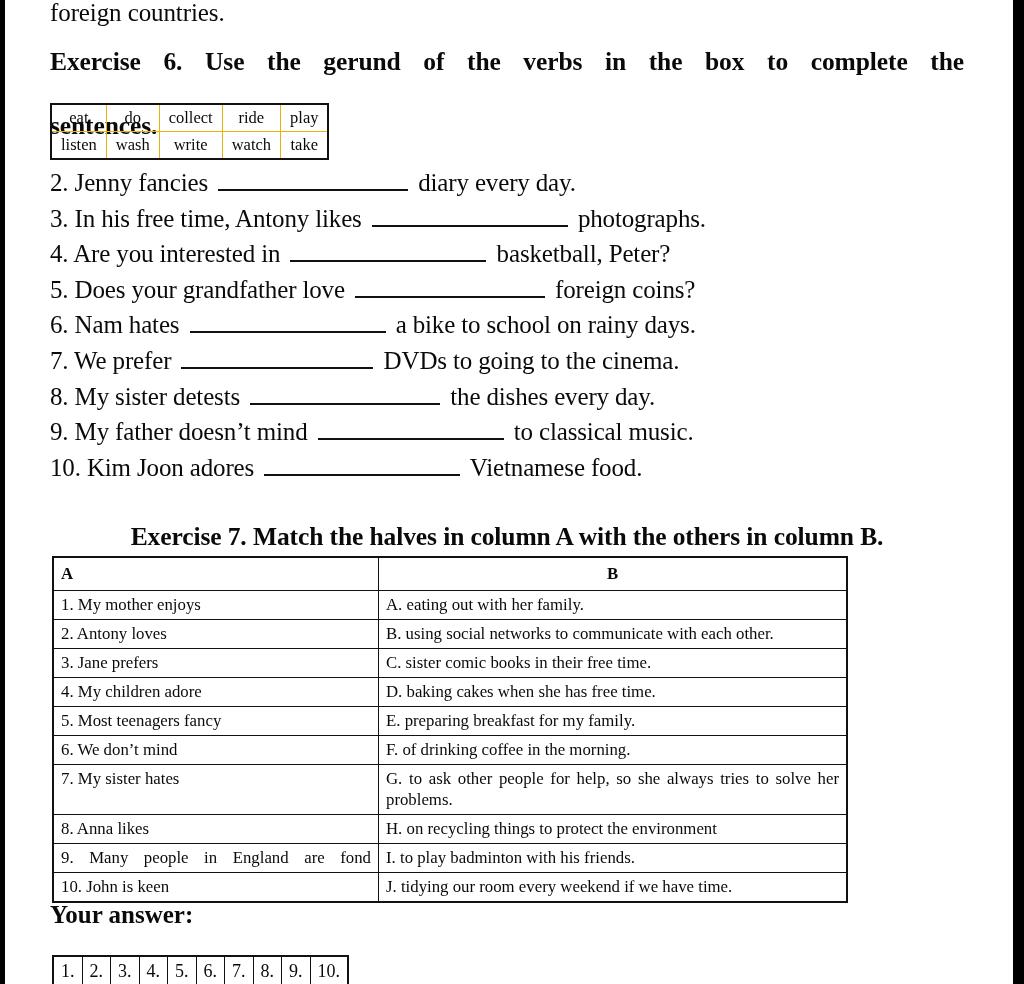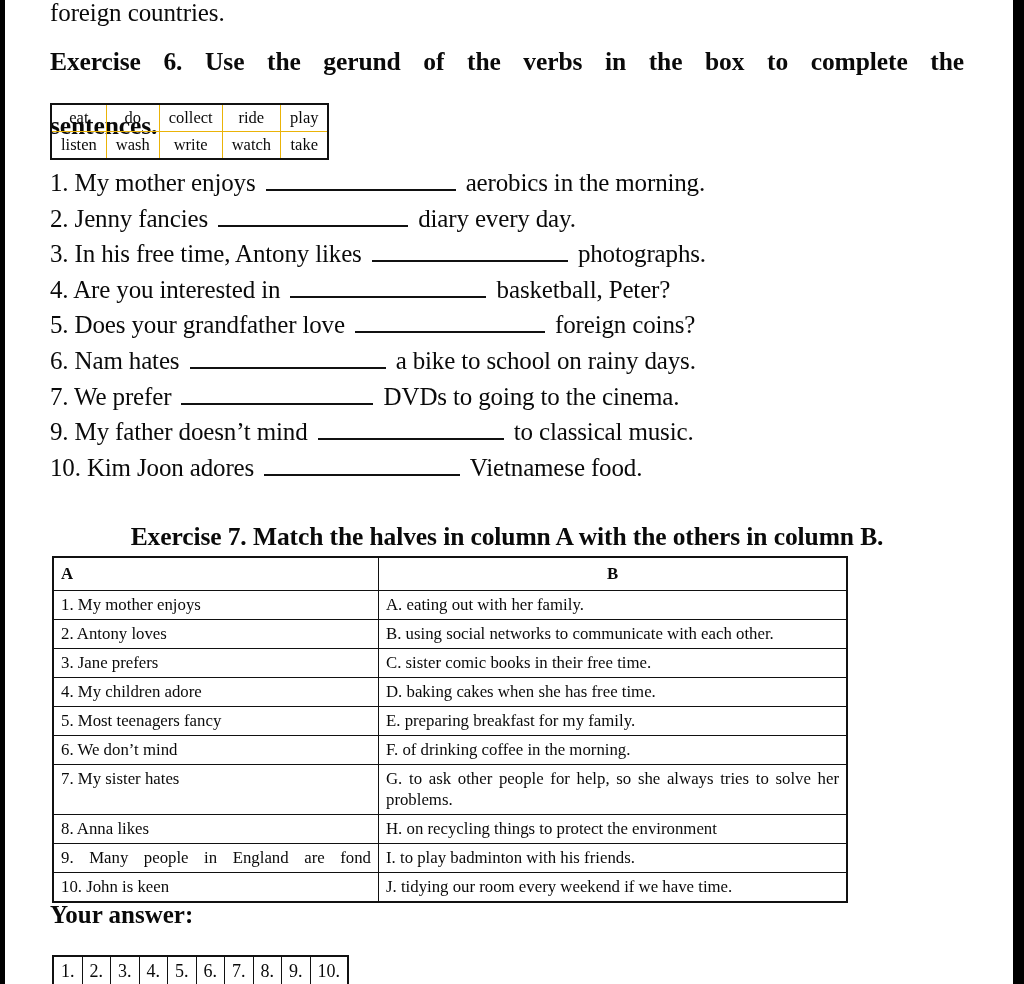--- a/index.html
+++ b/index.html
@@ -209,27 +209,27 @@
           <td>listen</td>
           <td>wash</td>
           <td>write</td>
           <td>watch</td>
           <td>take</td>
         </tr>
       </tbody>
     </table>
 
     <div id="sentences">
-        <div class="sentence"><span>1.</span><span> My mother enjoys </span><span class="blank" style="width: 190px;"></span><span> aerobics in the morning.</span></div>
         <div class="sentence"><span>2.</span><span> Jenny fancies </span><span class="blank" style="width: 190px;"></span><span> diary every day.</span></div>
         <div class="sentence"><span>3.</span><span> In his free time, Antony likes </span><span class="blank" style="width: 196px;"></span><span> photographs.</span></div>
         <div class="sentence"><span>4.</span><span> Are you interested in </span><span class="blank" style="width: 196px;"></span><span> basketball, Peter?</span></div>
         <div class="sentence"><span>5.</span><span> Does your grandfather love </span><span class="blank" style="width: 190px;"></span><span> foreign coins?</span></div>
         <div class="sentence"><span>6.</span><span> Nam hates </span><span class="blank" style="width: 196px;"></span><span> a bike to school on rainy days.</span></div>
         <div class="sentence"><span>7.</span><span> We prefer </span><span class="blank" style="width: 192px;"></span><span> DVDs to going to the cinema.</span></div>
+        <div class="sentence"><span>8.</span><span> My sister detests </span><span class="blank" style="width: 190px;"></span><span> the dishes every day.</span></div>
         <div class="sentence"><span>9.</span><span> My father doesn’t mind </span><span class="blank" style="width: 186px;"></span><span> to classical music.</span></div>
         <div class="sentence"><span>10.</span><span> Kim Joon adores </span><span class="blank" style="width: 196px;"></span><span> Vietnamese food.</span></div>
       </div>
 
     <div class="heading" id="ex7-heading">Exercise 7. Match the halves in column A with the others in column B.</div>
 
     <table id="matchtable">
       <thead>
         <tr>
           <th class="col-a">A</th>

